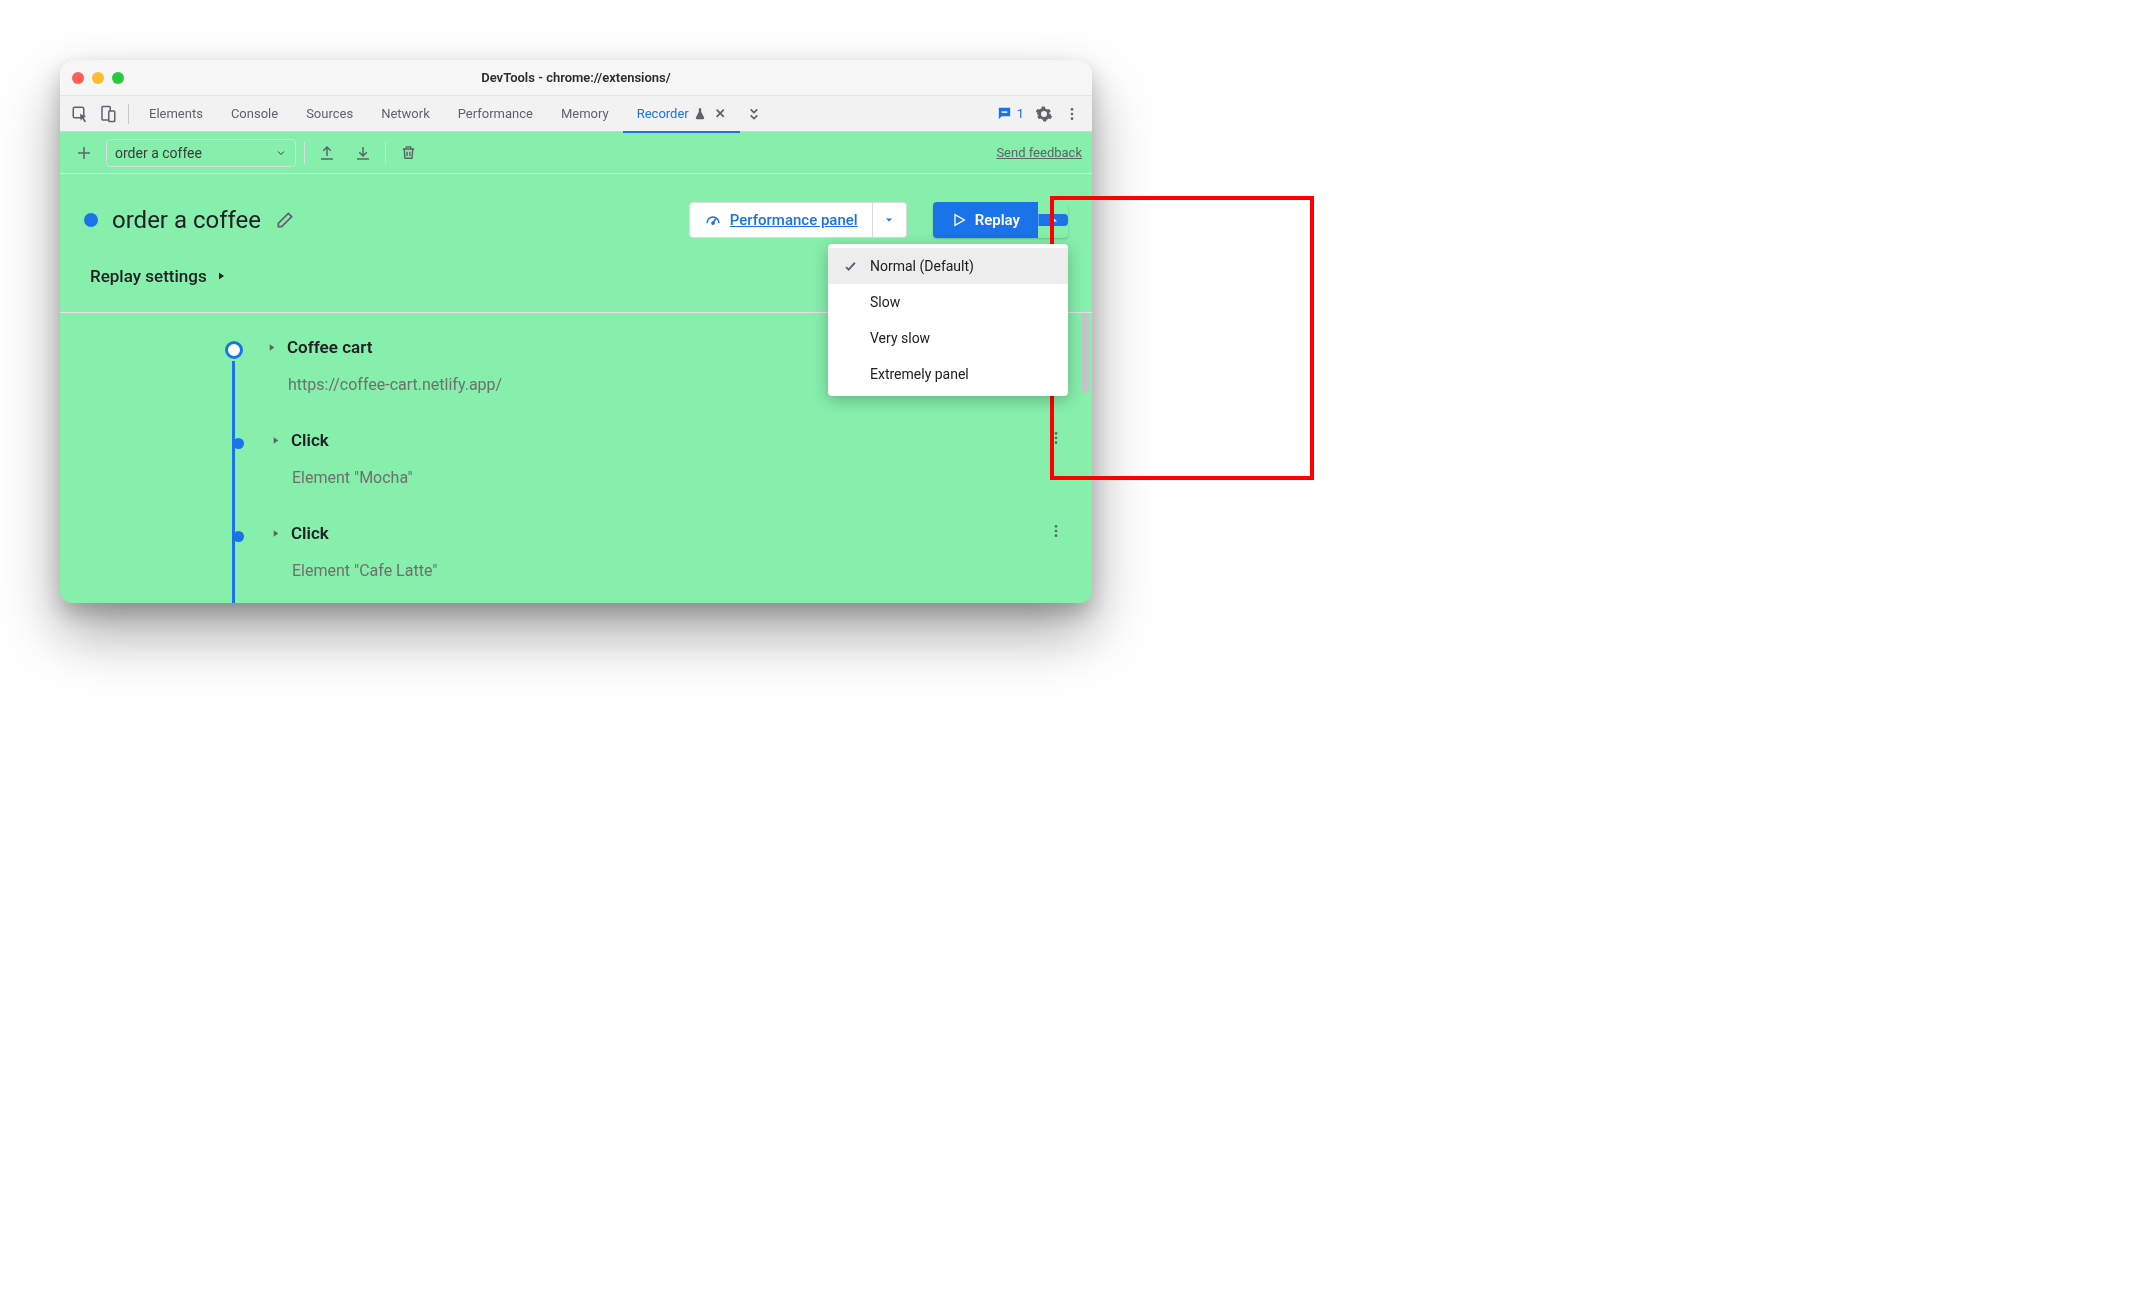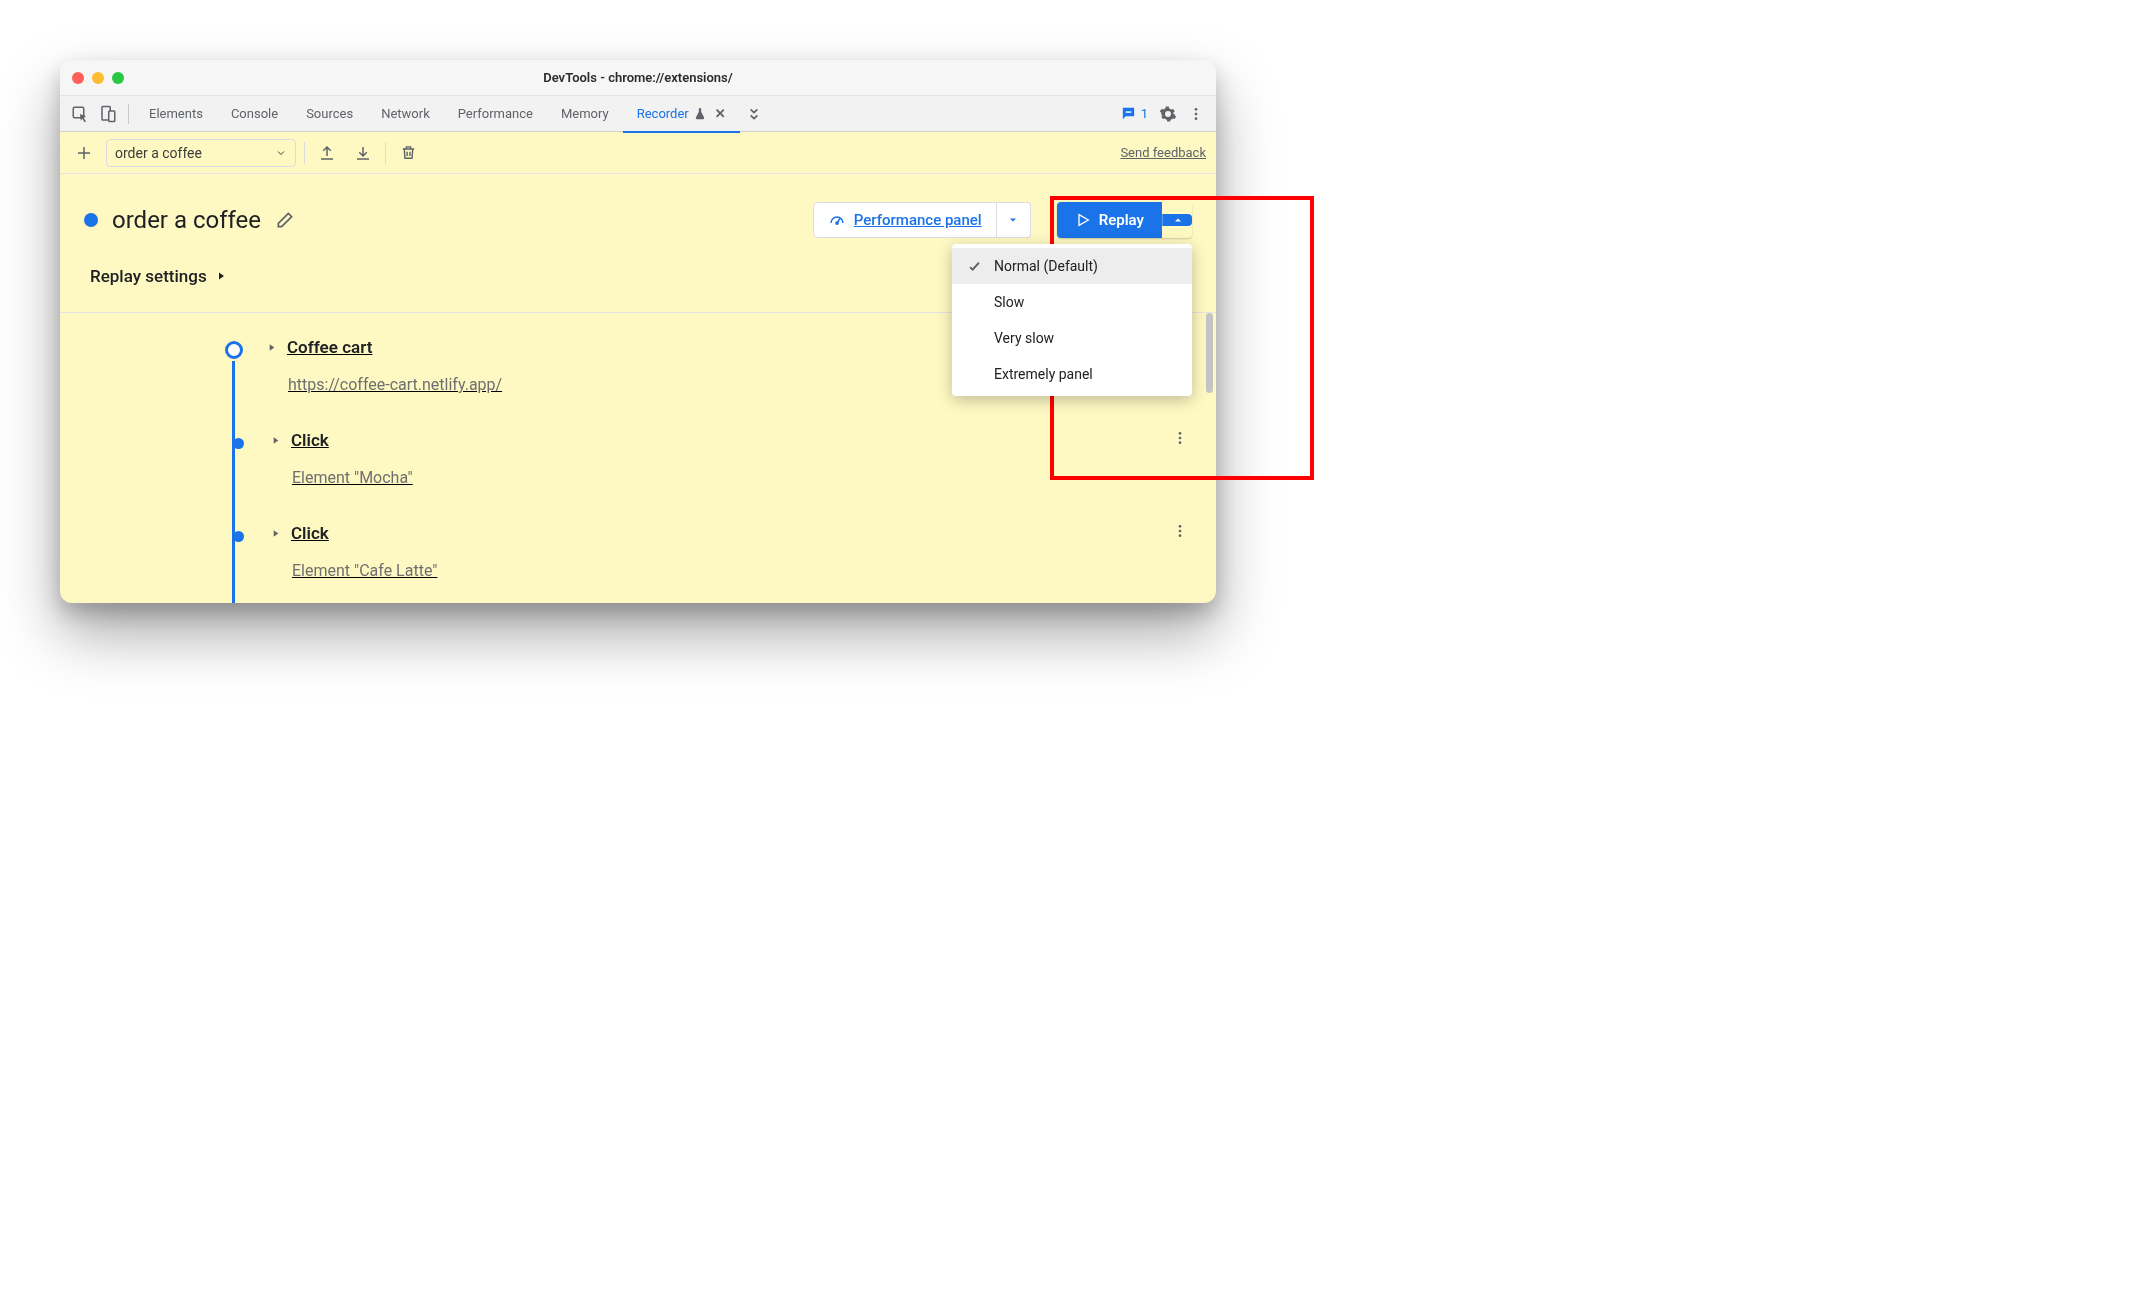--- a/index.html
+++ b/index.html
@@ -7,25 +7,25 @@
     font-family: -apple-system, BlinkMacSystemFont, "Segoe UI", Roboto, Helvetica, Arial, sans-serif;
     background: #ffffff;
     width: 2152px;
     height: 1306px;
     display: flex;
     align-items: flex-start;
     justify-content: flex-start;
     padding: 60px;
   }
   .window {
-    width: 1156px;
+    width: 1032px;
     border-radius: 12px;
     overflow: visible;
     box-shadow: 0 30px 60px rgba(0,0,0,0.35), 0 10px 20px rgba(0,0,0,0.2);
-    background: #fef9c3;
+    background: #86efac;
     position: relative;
   }
   
   .titlebar {
     height: 36px;
     background: #f6f6f6;
     display: flex;
     align-items: center;
     padding: 0 12px;
     border-top-left-radius: 12px;
@@ -234,21 +234,20 @@
     font-size:15px;
     display:flex; align-items:center; gap:14px;
   }
   .settings-sub .vline { width:1px; height:18px; background:#cfcfcf; }
   
   .steps-section {
     padding: 24px 24px 0 24px;
     height: 290px;
     overflow: hidden;
     position: relative;
-    text-decoration: underline;
   }
   .steps-inner {
     margin-left: 140px;
     position:relative;
   }
   .timeline-line {
     position:absolute;
     left:8px;
     top:24px;
     bottom:-40px;

